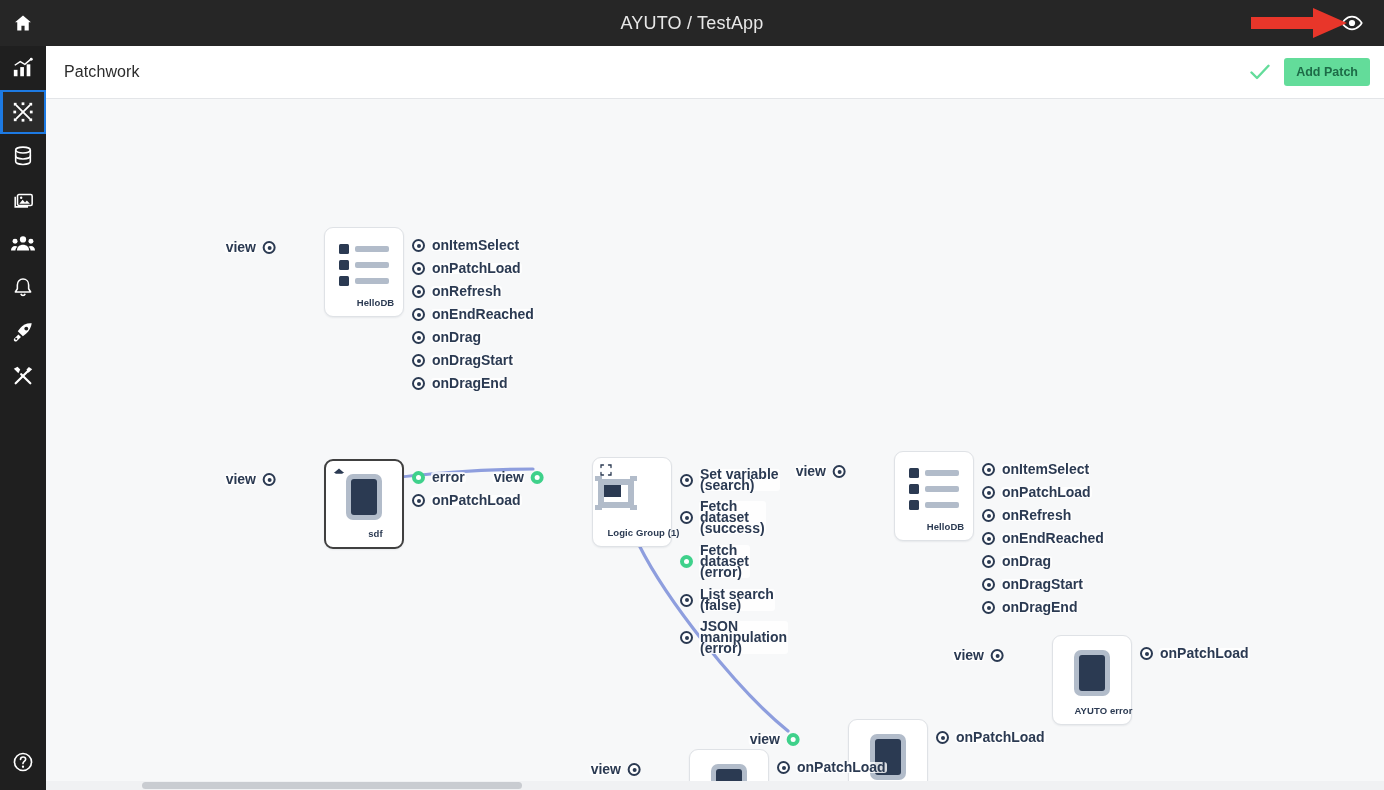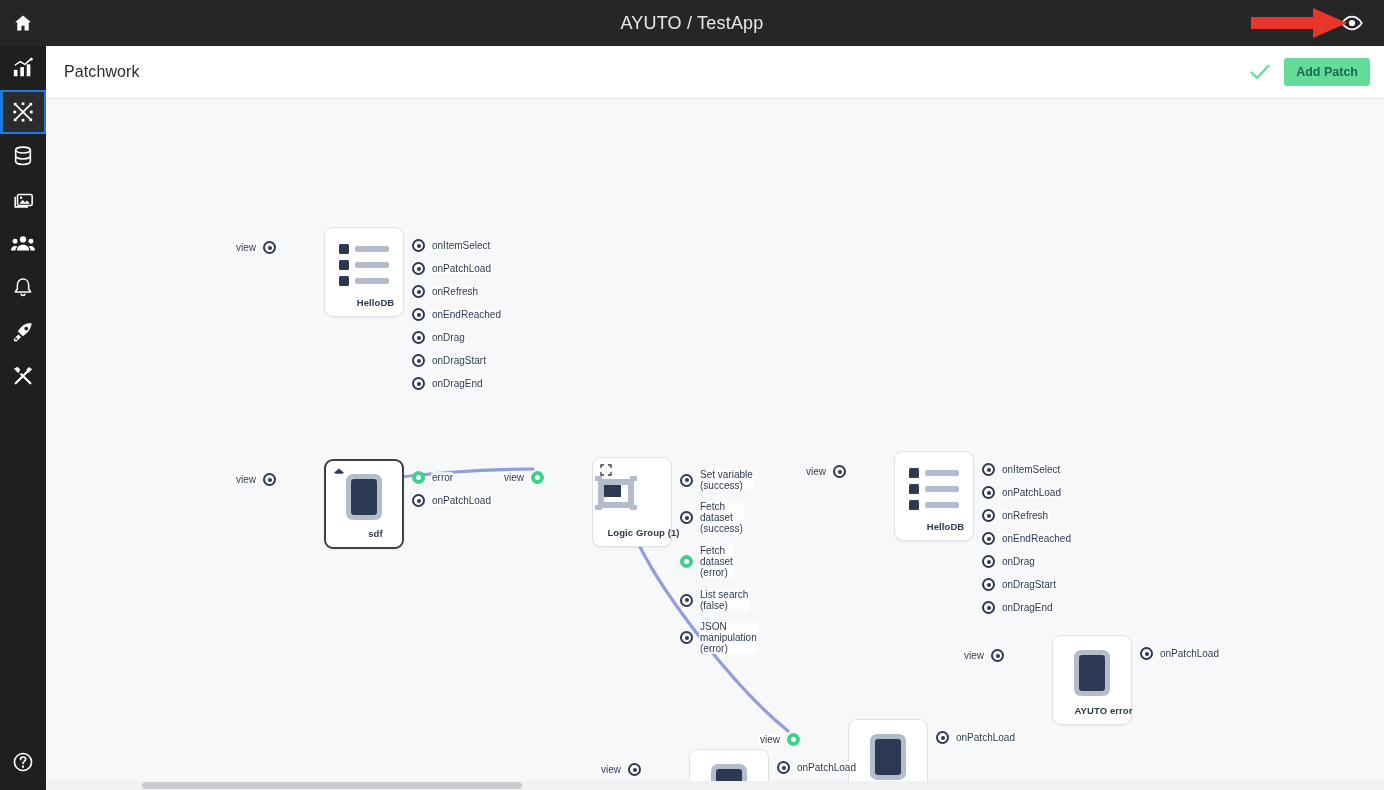--- a/index.html
+++ b/index.html
@@ -115,21 +115,21 @@
   .port-row { position: absolute; display: flex; align-items: center; gap: 6px; }
   .port-dot {
     width: 13px; height: 13px; border-radius: 50%;
     border: 2px solid #2b3a52; background: #ffffff;
     display: flex; align-items: center; justify-content: center; flex: 0 0 auto; cursor: pointer;
   }
   .port-dot i { width: 4px; height: 4px; border-radius: 50%; background: #2b3a52; display:block; }
   .port-dot.linked { border-color: #3fd18b; background: #3fd18b; }
   .port-dot.linked i { background: #ffffff; width: 5px; height: 5px; }
   .port-label {
-    font-size: 10px; font-weight: 400; color: #2b3a52; white-space: pre;
+    font-size: 14px; font-weight: 700; color: #2b3a52; white-space: pre;
     line-height: 11px; background: rgba(255,255,255,.82); border-radius: 3px; padding: 0 1px;
   }
   .port-row.left .port-label { order: -1; }
 
   
   .hscroll {
     position: absolute; left: 46px; bottom: 0; width: 1338px; height: 9px;
     background: #f0f1f3;
   }
   .hscroll-thumb {
@@ -413,21 +413,21 @@
             <div class="port-dot linked">
               <i></i>
             </div>
             <span class="port-label">view</span>
           </div>
           <div class="port-row" style="left: 134px; top: 12px;">
             <div class="port-dot">
               <i></i>
             </div>
             <span class="port-label">Set variable
-(success)</span>
+(search)</span>
           </div>
           <div class="port-row" style="left: 134px; top: 44px;">
             <div class="port-dot">
               <i></i>
             </div>
             <span class="port-label">Fetch
 dataset
 (success)</span>
           </div>
           <div class="port-row" style="left: 134px; top: 88px;">

